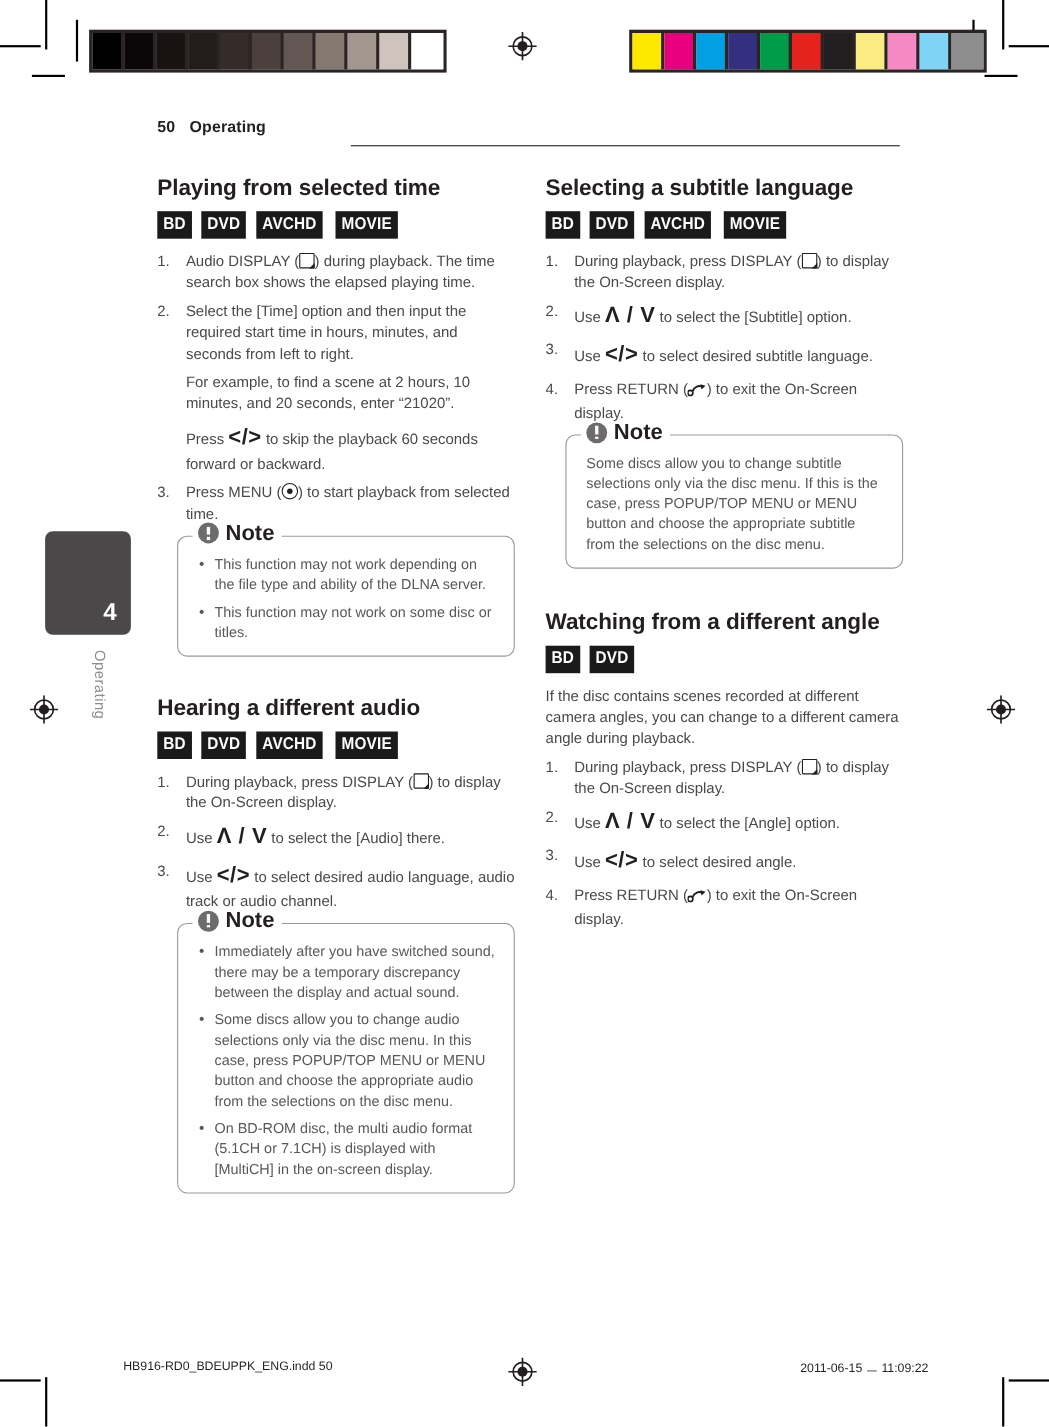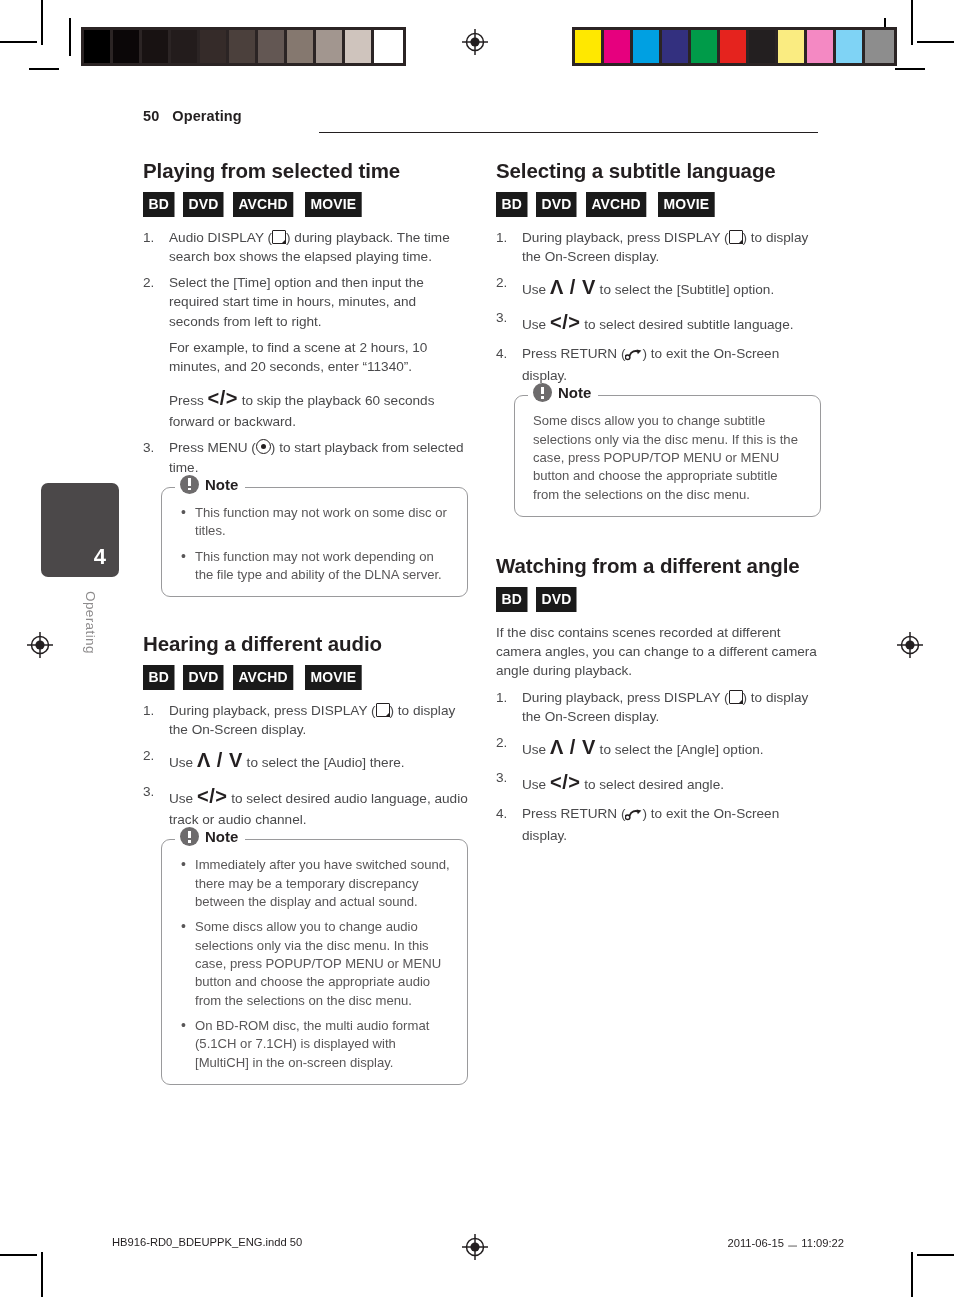--- a/index.html
+++ b/index.html
@@ -255,21 +255,21 @@
   }
   .note-bang::after {
     content: "";
     position: absolute;
     left: 50%; bottom: 3.5px;
     margin-left: -1.3px;
     width: 2.6px; height: 2.6px;
     background: #ffffff;
   }
   .note-title {
-    font-size: 15px;
+    font-size: 20px;
     font-weight: bold;
     color: #231f20;
     line-height: 1;
   }
   ul.note-list {
     list-style: none;
     margin: 0;
     padding: 0;
   }
   ul.note-list > li {
@@ -410,36 +410,36 @@
         <span class="badge">DVD</span>
         <span class="badge">AVCHD</span>
         <span class="badge">MOVIE</span>
       </div>
       <ol class="steps">
         <li>
           <span class="num">1.</span><span>Audio DISPLAY (</span><span class="gl gl-display"></span><span>) during playback. The time search box shows the elapsed playing time.</span>
         </li>
         <li>
           <span class="num">2.</span><span> Select the [Time] option and then input the required start time in hours, minutes, and seconds from left to right.</span>
-          <div class="para sub-para">For example, to find a scene at 2 hours, 10 minutes, and 20 seconds, enter “11340”.</div>
+          <div class="para sub-para">For example, to find a scene at 2 hours, 10 minutes, and 20 seconds, enter “21020”.</div>
           <div class="para sub-para"><span>Press</span> <span class="arrows">&lt;/&gt;</span> <span>to skip the playback 60 seconds forward or backward.</span></div>
         </li>
         <li>
           <span class="num">3.</span><span>Press MENU (</span><span class="gl gl-enter"></span><span>) to start playback from selected time.</span>
         </li>
       </ol>
 
       <div class="note">
         <div class="note-header">
           <span class="note-bang"></span>
           <span class="note-title">Note</span>
         </div>
         <ul class="note-list">
+          <li>This function may not work depending on the file type and ability of the DLNA server.</li>
           <li>This function may not work on some disc or titles.</li>
-          <li>This function may not work depending on the file type and ability of the DLNA server.</li>
         </ul>
       </div>
     </section>
 
     <section style="margin-top:34px;">
       <h2 class="sec-title">Hearing a different audio</h2>
       <div class="badges">
         <span class="badge">BD</span>
         <span class="badge">DVD</span>
         <span class="badge">AVCHD</span>

